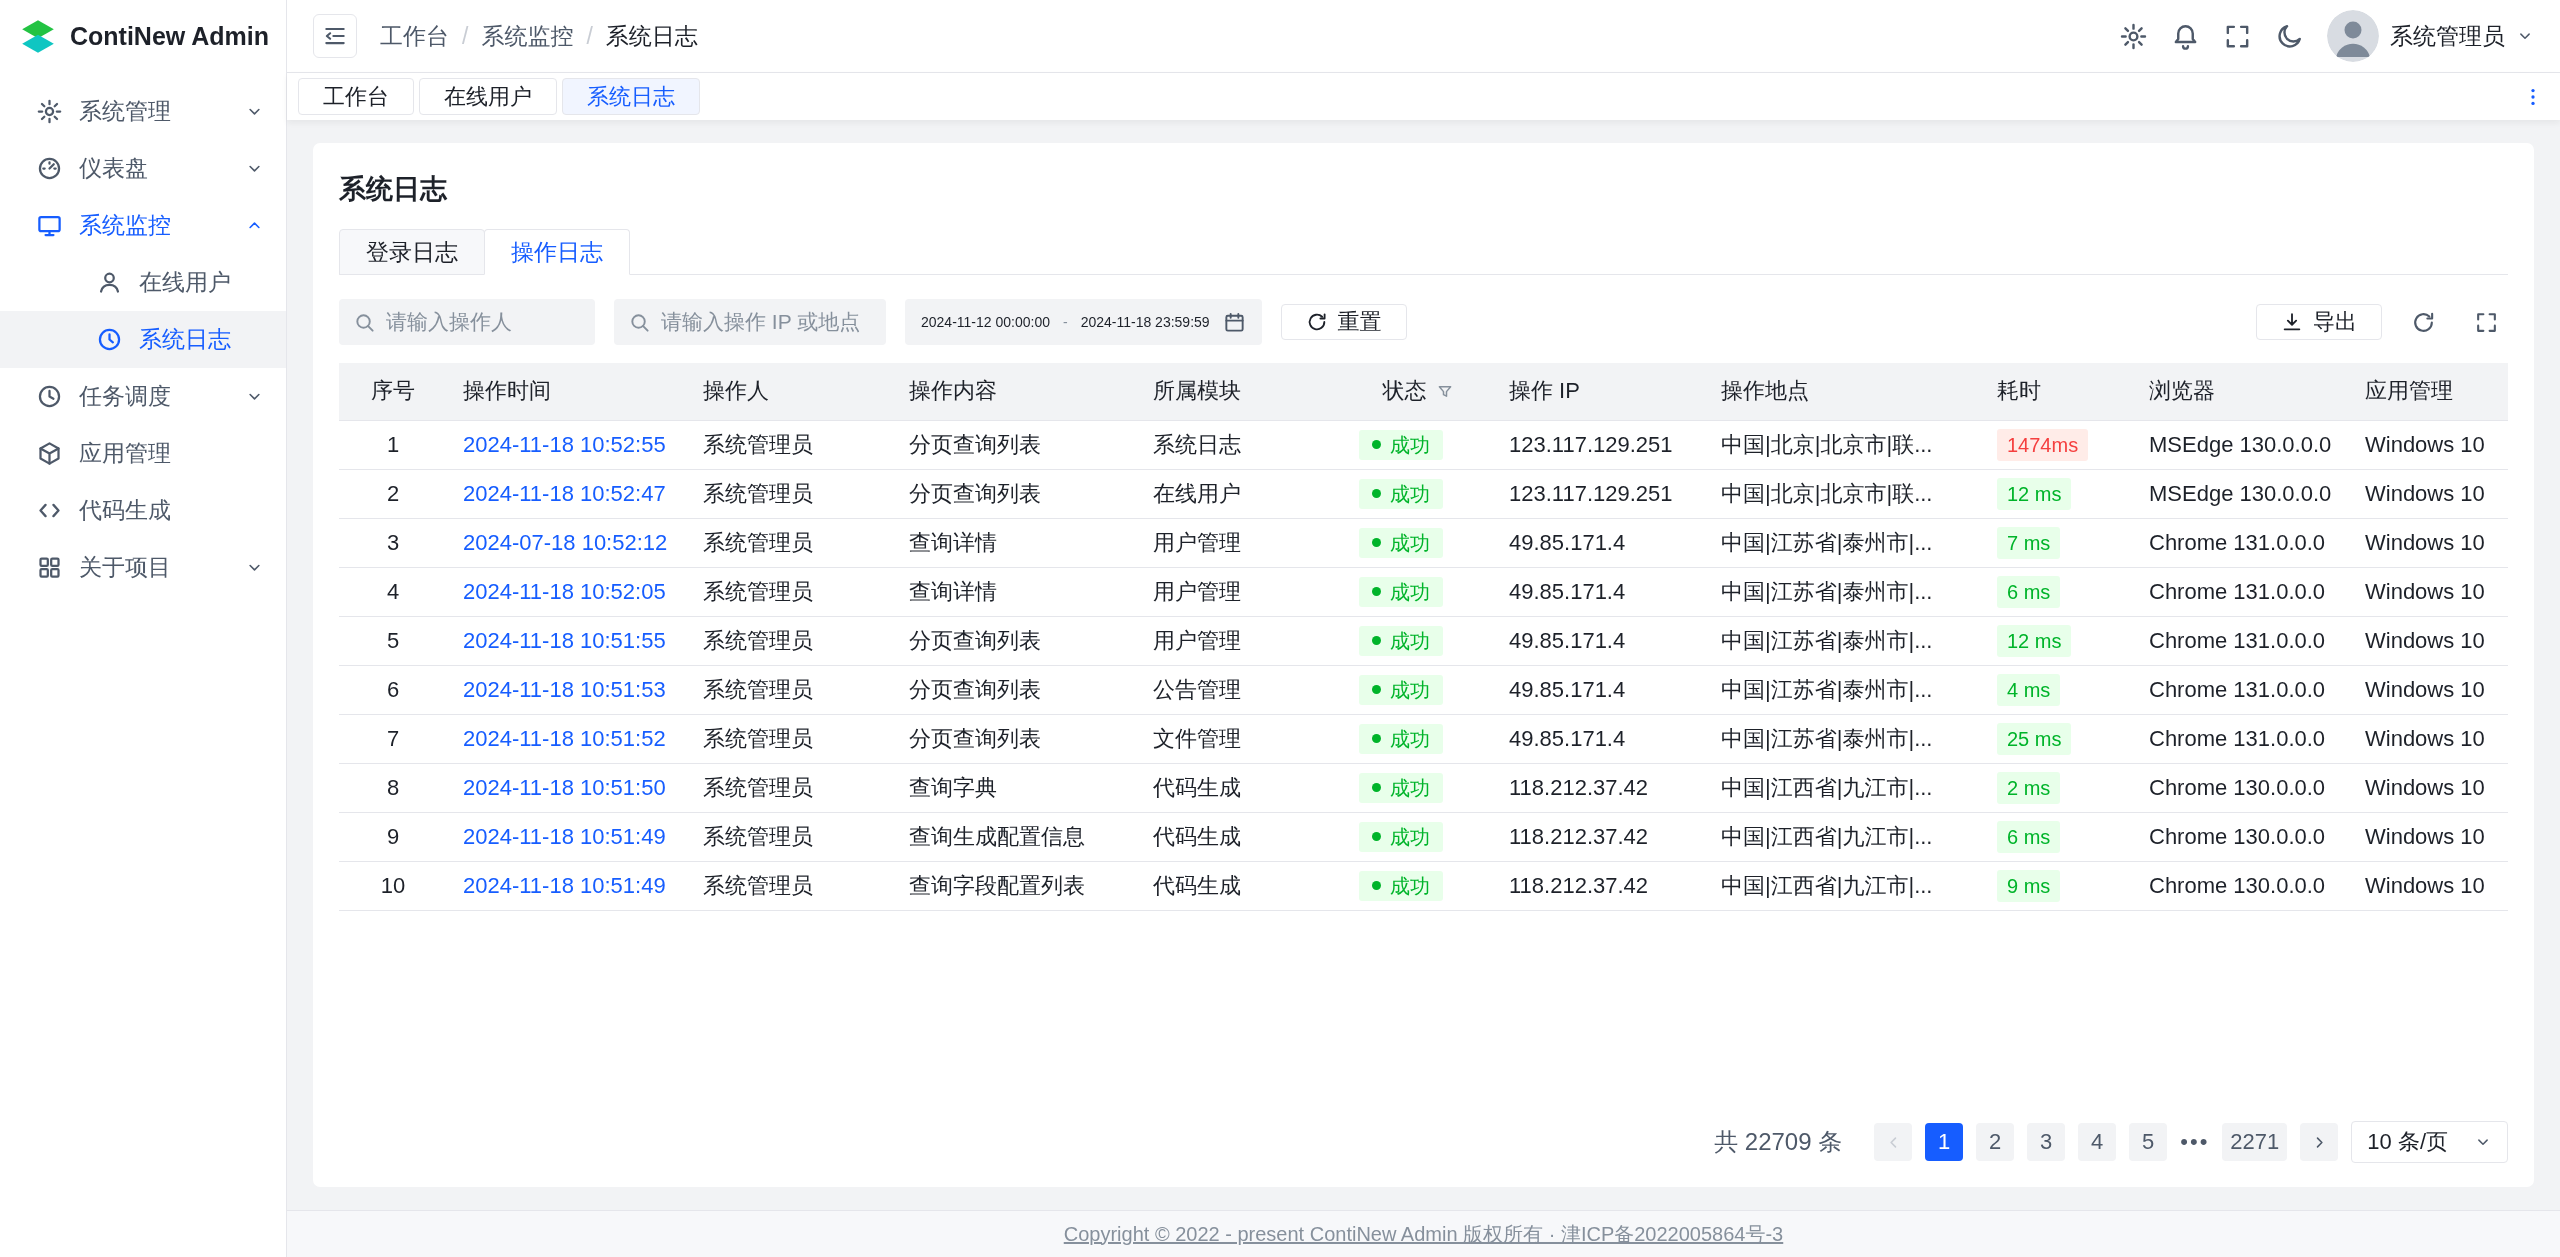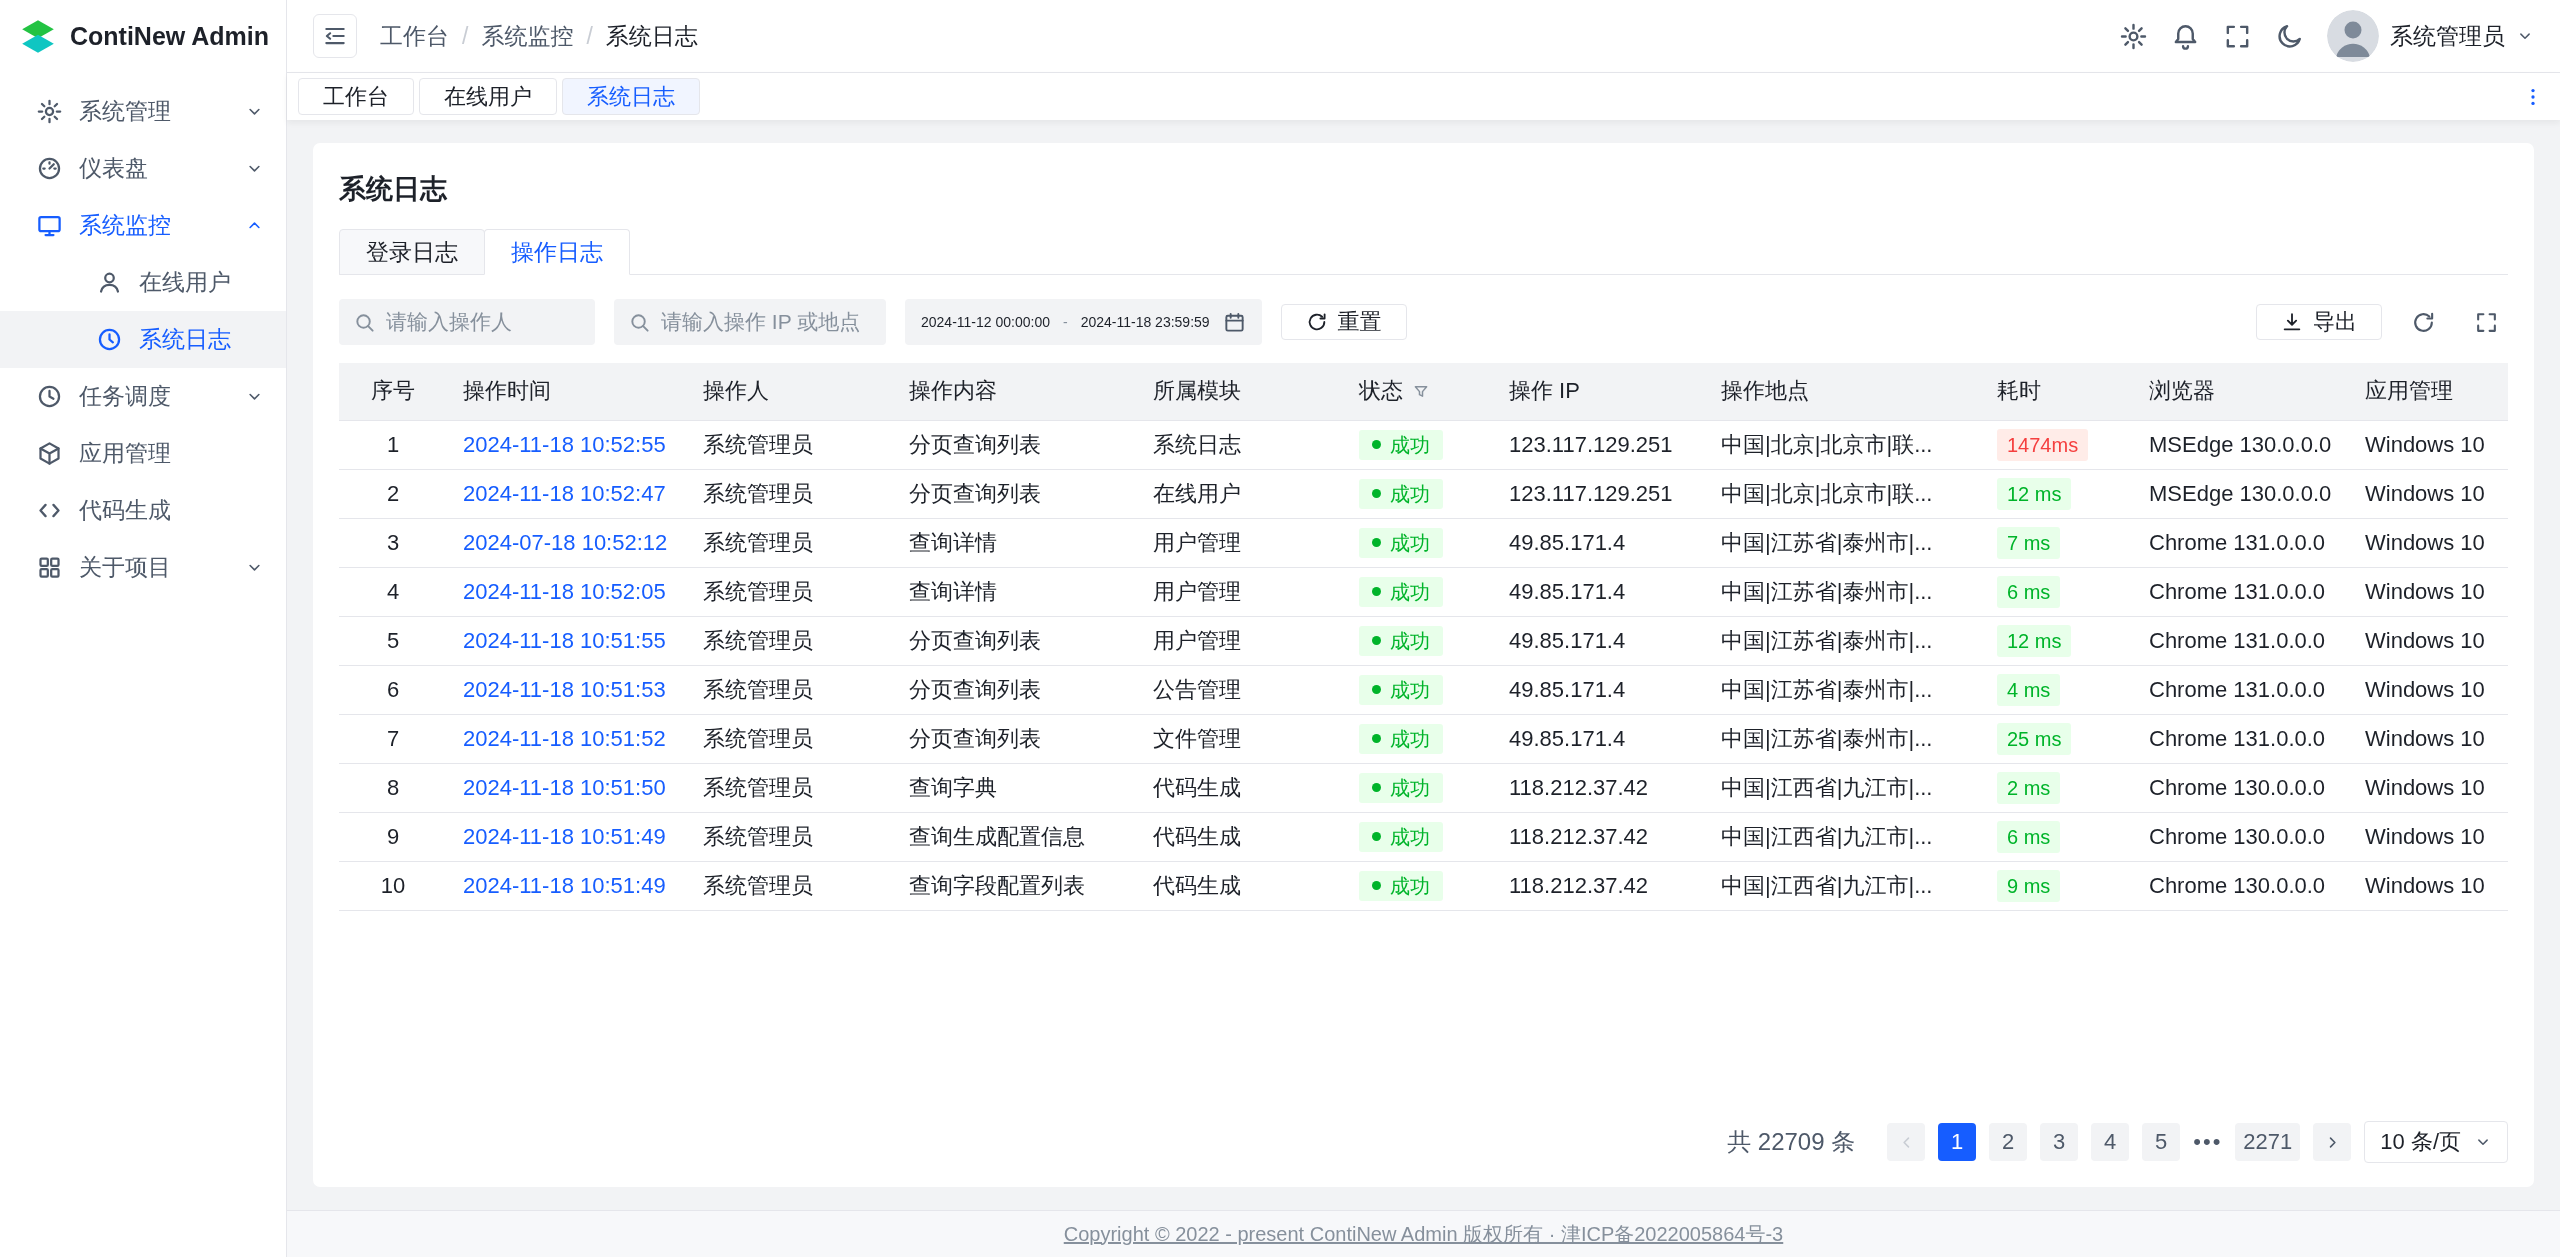--- a/index.html
+++ b/index.html
@@ -87,21 +87,21 @@
 
   
   .log-table { width: 100%; border-collapse: collapse; table-layout: fixed; margin-top: 18px; }
   .log-table th { background: #F2F3F5; height: 57px; font-weight: 500; text-align: left; padding: 0 16px; font-size: 22px; color: var(--text); white-space: nowrap; border-bottom: 1px solid var(--border); }
   .log-table td { height: 49px; padding: 0 16px; font-size: 22px; color: var(--text); border-bottom: 1px solid var(--border); white-space: nowrap; overflow: hidden; text-overflow: ellipsis; }
   .log-table th:nth-child(1), .log-table td:nth-child(1) { width: 108px; text-align: center; padding: 0 8px; }
   .log-table th:nth-child(2) { width: 240px; }
   .log-table th:nth-child(3) { width: 206px; }
   .log-table th:nth-child(4) { width: 244px; }
   .log-table th:nth-child(5) { width: 206px; }
-  .log-table th:nth-child(6) { width: 150px; }
+  .log-table th:nth-child(6) { width: 150px; text-align: center; }
   .log-table th:nth-child(7) { width: 212px; }
   .log-table th:nth-child(8) { width: 276px; }
   .log-table th:nth-child(9) { width: 152px; }
   .log-table th:nth-child(10) { width: 216px; }
   .th-filter { margin-left: 9px; vertical-align: -3px; }
   .th-filter svg { width: 18px; height: 18px; color: var(--text3); }
   .time-link { color: var(--primary); cursor: pointer; }
   .status-badge { display: inline-flex; align-items: center; gap: 9px; background: var(--success-bg); color: var(--success); font-size: 20px; padding: 5px 13px; border-radius: 3px; line-height: 1; }
   .status-dot { width: 9px; height: 9px; border-radius: 50%; background: currentColor; display: inline-block; }
   .dur-badge { display: inline-block; font-size: 20px; padding: 6px 10px; border-radius: 3px; line-height: 1; }
@@ -112,21 +112,21 @@
 
   
   .pagination { display: flex; align-items: center; justify-content: flex-end; gap: 13px; padding-top: 22px; }
   .page-total { font-size: 24px; color: var(--text2); margin-right: 19px; white-space: nowrap; }
   .pages { display: inline-flex; align-items: center; gap: 13px; }
   .page-btn { min-width: 38px; height: 38px; display: inline-flex; align-items: center; justify-content: center; border: none; border-radius: 4px; font-size: 22px; color: var(--text2); cursor: pointer; padding: 0 8px; background: #F2F3F5; }
   .page-btn svg { width: 19px; height: 19px; }
   .page-btn.disabled { color: #C9CDD4; cursor: default; }
   .page-btn.current { background: var(--primary); color: #fff; }
   .page-ellipsis { color: var(--text2); font-size: 22px; cursor: pointer; letter-spacing: 2px; }
-  .size-select { height: 42px; border: 1px solid var(--border); border-radius: 4px; display: inline-flex; align-items: center; gap: 13px; padding: 0 15px; font-size: 22px; color: var(--text); cursor: pointer; background: #fff; white-space: nowrap; }
+  .size-select { height: 42px; border: 1px solid var(--border); border-radius: 4px; display: inline-flex; align-items: center; gap: 26px; padding: 0 15px; font-size: 22px; color: var(--text); cursor: pointer; background: #fff; white-space: nowrap; }
   .size-select svg { width: 18px; height: 18px; color: var(--text2); }
 
   
   .footer { height: 47px; flex: none; border-top: 1px solid var(--border); background: #F7F8FA; display: flex; align-items: center; justify-content: center; }
   .footer-text { color: var(--text3); font-size: 20px; text-decoration: underline; }
 </style>
 </head>
 <body>
 
 <div class="app">

